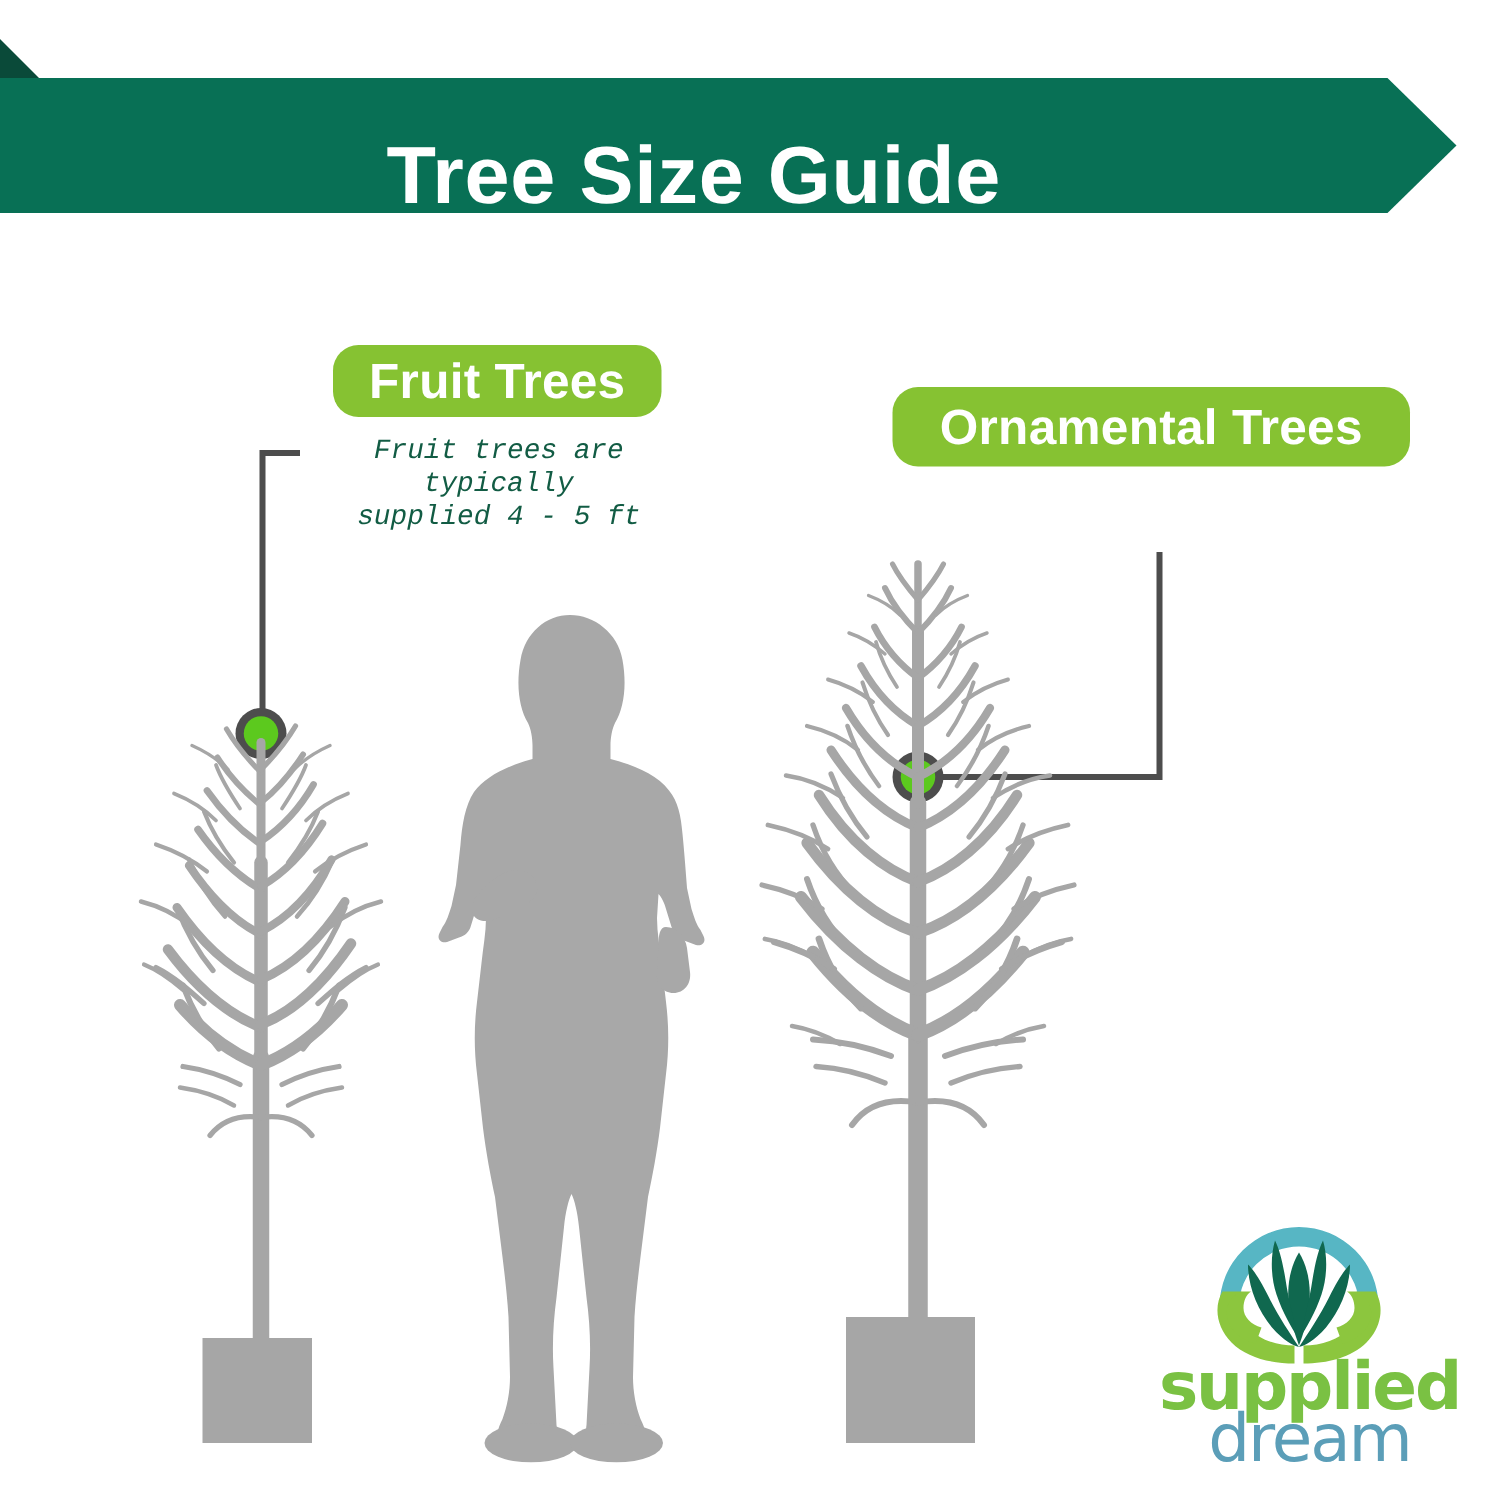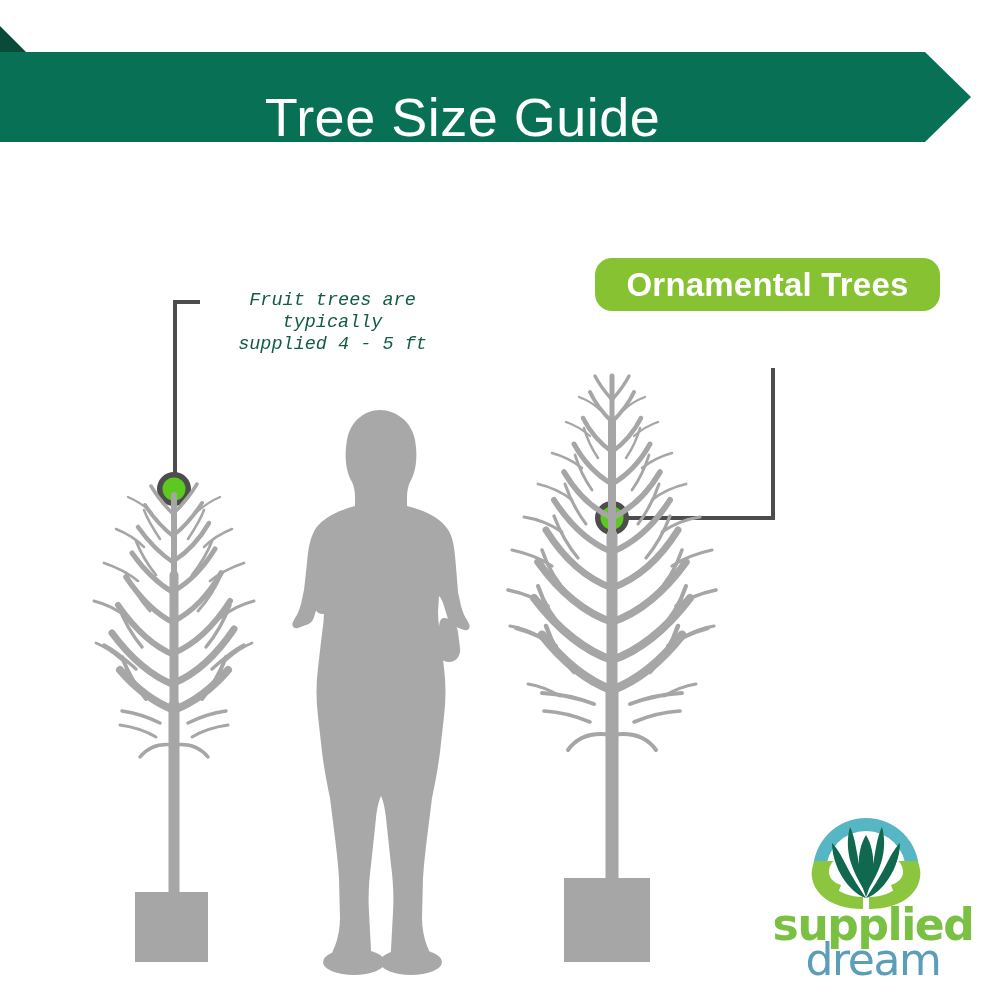--- a/index.html
+++ b/index.html
@@ -36,21 +36,21 @@
     position: absolute;
     left: 0;
     top: 52px;
     width: 925px;
     height: 90px;
     display: flex;
     align-items: center;
     justify-content: center;
     color: #ffffff;
     font-size: 54px;
-    font-weight: normal;
+    font-weight: bold;
     letter-spacing: 0.5px;
     line-height: 1;
     font-family: "Liberation Sans", sans-serif;
   }
 
   
   .pill {
     position: absolute;
     display: flex;
     align-items: center;
@@ -165,20 +165,21 @@
 <div class="stage">
 
   <div class="banner-wrap">
     <svg class="banner-svg" width="1000" height="140" viewBox="0 0 1000 140">
       <polygon points="0,6 26,32 0,32" fill="#0a4a39"></polygon>
       <polygon points="0,32 925,32 971,77 925,122 0,122" fill="#087055"></polygon>
     </svg>
     <div class="banner-title">Tree Size Guide</div>
   </div>
 
+  <div class="pill" id="pill-fruit">Fruit Trees</div>
 
   <div class="pill" id="pill-ornamental">Ornamental Trees</div>
 
   <div class="caption" id="caption-fruit">Fruit trees are typically
 supplied 4 - 5 ft</div>
 
 
   <svg class="pointer-svg" viewBox="0 0 1000 1000">
 
     <path d="M200,302 L175,302 L175,488" fill="none" stroke="#4d4d4d" stroke-width="4"></path>

